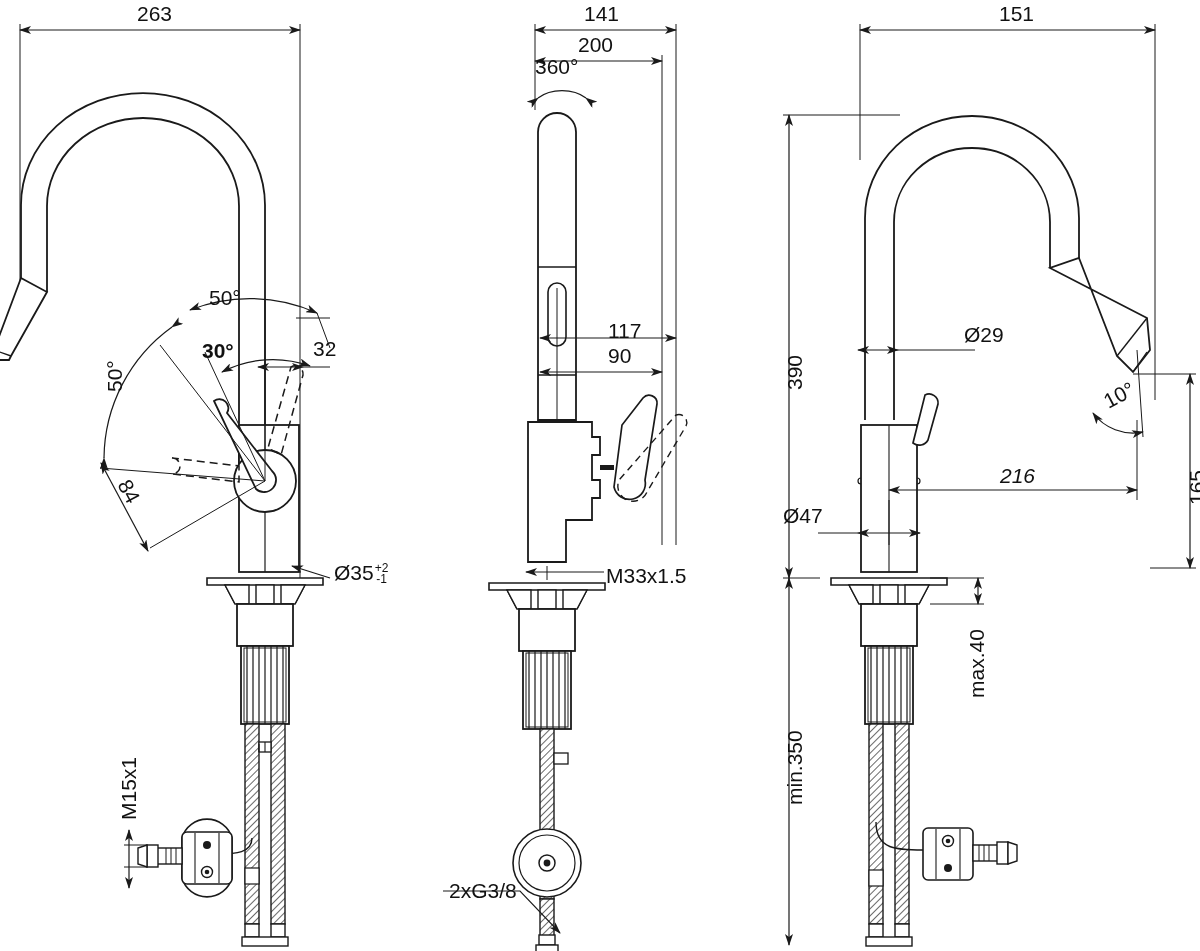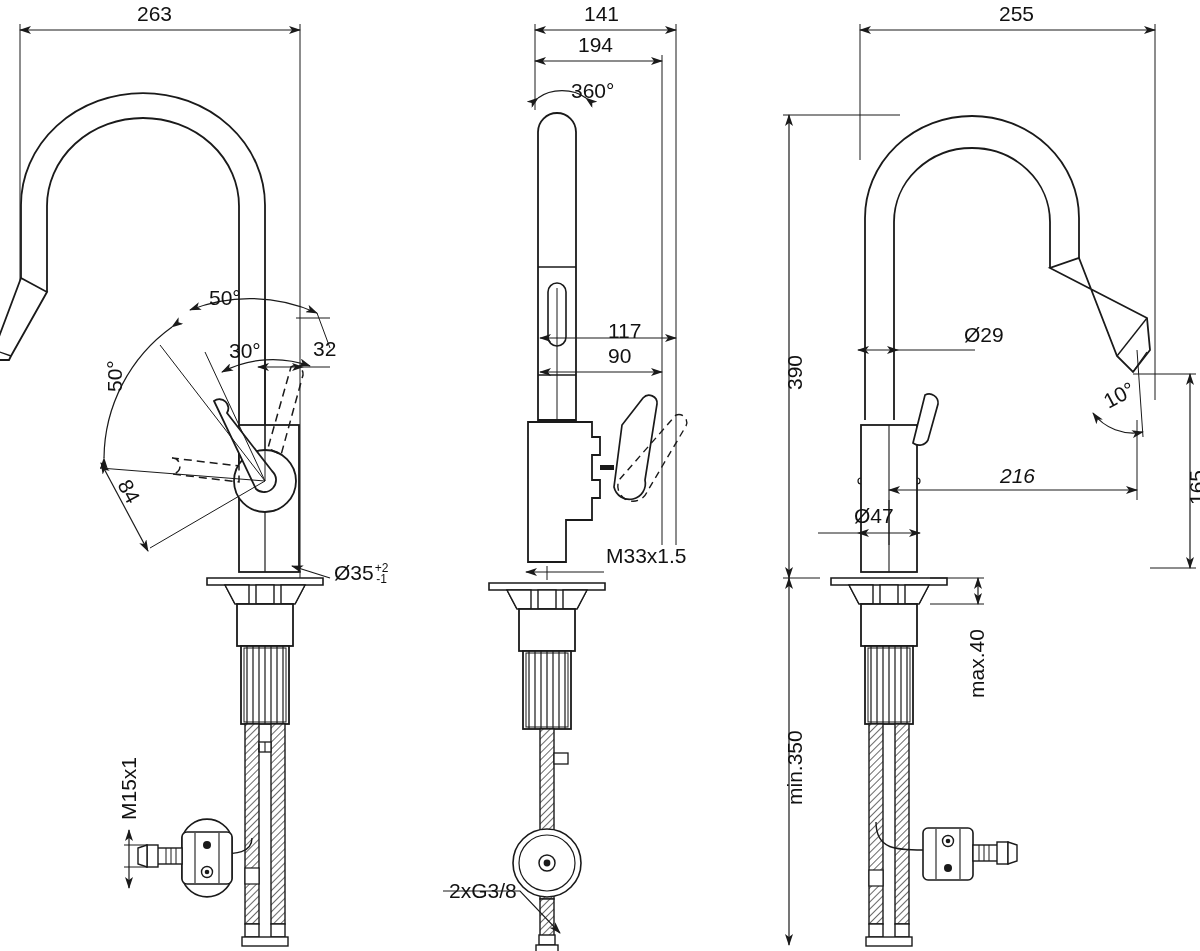--- a/index.html
+++ b/index.html
@@ -301,38 +301,38 @@
       <line x1="930" y1="604" x2="984" y2="604" stroke="#1a1a1a" stroke-width="1"></line>
     </g>
   </g>
 </svg>
 
 <div class="label-layer">
 
   <span class="lbl" style="left:137px;top:3px;">263</span>
   <span class="lbl" style="left:209px;top:287px;">50°</span>
   <span class="lbl rot90" style="left:104px;top:392px;">50°</span>
-  <span class="lbl" style="left:229px;top:340px;">30°</span>
+  <span class="lbl" style="left:202px;top:340px;font-weight:bold;">30°</span>
   <span class="lbl" style="left:313px;top:338px;">32</span>
   <span class="lbl" style="left:133px;top:476px;transform:rotate(62deg);transform-origin:0 0;">84</span>
   <span class="lbl" style="left:334px;top:562px;text-align:center;"><span>Ø35</span><span style="display:inline-block;vertical-align:middle;line-height:0.95;margin-left:1px;"><span class="dimtext-sm" style="display:block;font-size:12px;">+2</span><span class="dimtext-sm" style="display:block;font-size:12px;">-1</span></span></span>
   <span class="lbl rot90" style="left:118px;top:820px;">M15x1</span>
 
   <span class="lbl" style="left:584px;top:3px;">141</span>
-  <span class="lbl" style="left:578px;top:34px;">194</span>
-  <span class="lbl" style="left:535px;top:80px;padding-left:36px;">360°</span>
+  <span class="lbl" style="left:578px;top:34px;">200</span>
+  <span class="lbl" style="left:535px;top:56px;">360°</span>
   <span class="lbl" style="left:608px;top:320px;">117</span>
   <span class="lbl" style="left:608px;top:345px;">90</span>
-  <span class="lbl" style="left:606px;top:545px;">M33x1.5</span>
+  <span class="lbl" style="left:606px;top:565px;">M33x1.5</span>
   <span class="lbl" style="left:449px;top:880px;">2xG3/8</span>
 
-  <span class="lbl" style="left:999px;top:3px;">255</span>
+  <span class="lbl" style="left:999px;top:3px;">151</span>
   <span class="lbl rot90" style="left:784px;top:390px;">390</span>
   <span class="lbl" style="left:964px;top:324px;">Ø29</span>
-  <span class="lbl" style="left:854px;top:505px;">Ø47</span>
+  <span class="lbl" style="left:783px;top:505px;">Ø47</span>
   <span class="lbl" style="left:1000px;top:465px;font-style:italic;">216</span>
   <span class="lbl rot90" style="left:1186px;top:505px;">165</span>
   <span class="lbl" style="left:1100px;top:393px;transform:rotate(-28deg);transform-origin:0 0;">10°</span>
   <span class="lbl rot90" style="left:966px;top:698px;">max.40</span>
   <span class="lbl rot90" style="left:784px;top:805px;">min.350</span>
 </div>
 
 </div>
 
 </body></html>

